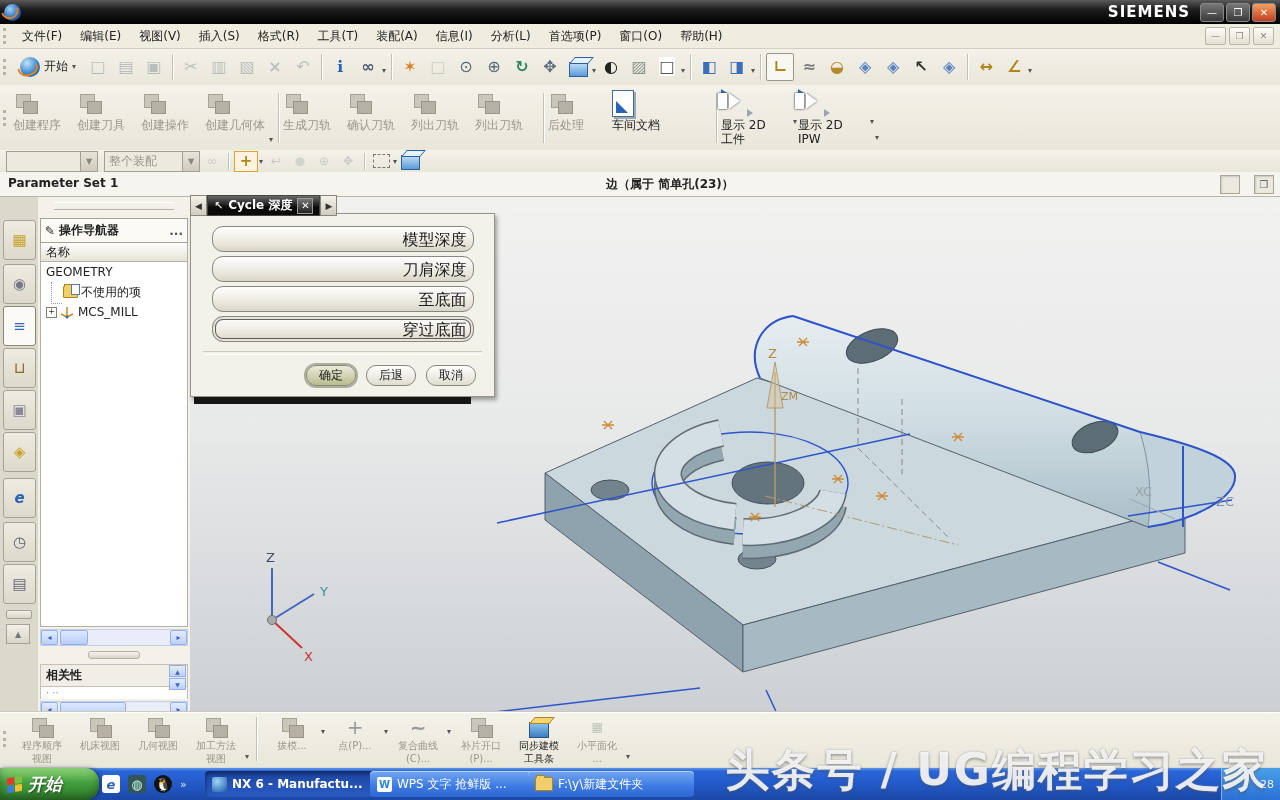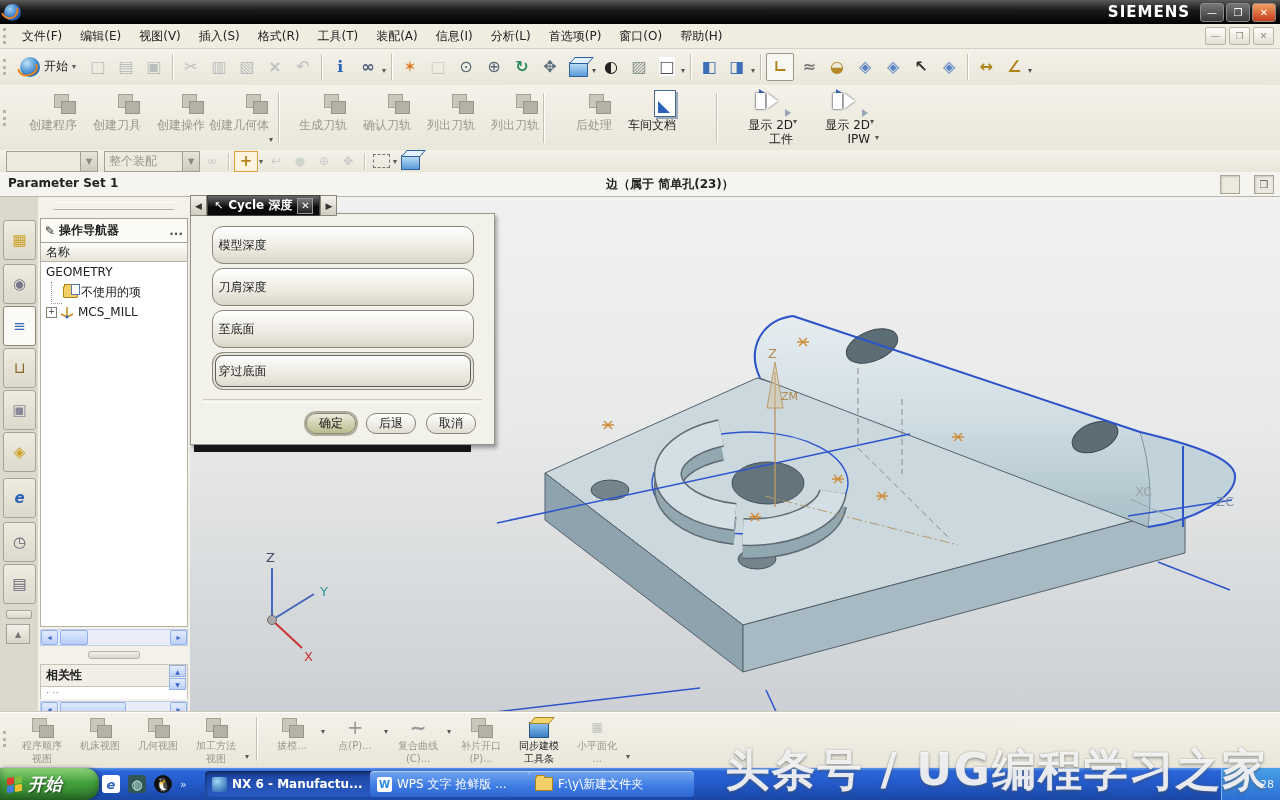--- a/index.html
+++ b/index.html
@@ -67,21 +67,21 @@
   .g-drag::before{content:"✥";color:#889;}
   .g-grid::before{content:"▦";color:#8a948c;}
   .g-plus::before{content:"+";font-size:20px;color:#999;}
   .g-curve::before{content:"~";font-size:20px;color:#999;font-weight:bold;}
   .cube3d{width:17px;height:13px;background:linear-gradient(#bfe0f7,#5b9bd9);border:1px solid #2f5f98;position:relative;margin-top:5px;}
   .cube3d::before{content:"";position:absolute;left:-1px;top:-6px;width:17px;height:5px;background:#e4f2fc;border:1px solid #2f5f98;transform:skewX(-40deg);transform-origin:bottom left;}
   .boxed{border:1px solid #9a9789;background:#f8f7f1;}
   .snapbox{border:1px solid #e0a23c;background:#fdf3df;}
   .marquee{width:15px;height:12px;border:1px dashed #777;}
   
-  .bigbtn{width:64px;height:62px;display:flex;flex-direction:column;align-items:flex-end;padding-top:3px;flex:0 0 auto;}
+  .bigbtn{width:64px;height:62px;display:flex;flex-direction:column;align-items:flex-start;padding-top:3px;flex:0 0 auto;}
   .bigbtn .bicon{height:30px;display:flex;align-items:center;justify-content:center;}
   .blabel{font-size:12px;line-height:14px;text-align:center;color:#222;}
   .disabled .blabel{color:#9a978a;}
   .blkicon{width:26px;height:22px;position:relative;}
   .blkicon::before{content:"";position:absolute;left:3px;top:2px;width:13px;height:12px;background:#c9c6ba;border:1px solid #a5a296;}
   .blkicon::after{content:"";position:absolute;left:10px;top:9px;width:13px;height:11px;background:#b5b2a5;border:1px solid #98958a;}
   .docicon{width:20px;height:25px;background:#fff;border:1px solid #4a6a8a;position:relative;box-shadow:2px 2px 0 #9ab;}
   .docicon::before{content:"";position:absolute;left:3px;bottom:3px;border-left:6px solid #2a62b8;border-right:6px solid transparent;border-top:6px solid transparent;border-bottom:6px solid #2a62b8;}
   .funnelwrap{position:relative;width:34px;height:28px;}
   .funnel{position:absolute;left:8px;top:4px;width:0;height:0;border-left:11px solid #fdfdfd;border-top:8px solid transparent;border-bottom:8px solid transparent;filter:drop-shadow(0 0 1px #556);}
@@ -134,21 +134,21 @@
 
   
   .dialog{position:absolute;left:190px;top:0;width:285px;z-index:10;}
   .dlg-titlebar{display:flex;align-items:center;height:19px;}
   .dlg-nav{width:15px;height:19px;background:linear-gradient(#f4f2ea,#cfccbf);border:1px solid #8a8778;display:flex;align-items:center;justify-content:center;font-size:9px;color:#333;flex:0 0 auto;}
   .dlg-black{display:flex;align-items:center;gap:5px;height:19px;background:linear-gradient(#6a6a6a,#0a0a0a 60%);color:#fff;padding:0 6px;border:1px solid #444;}
   .dlg-title{font-weight:bold;white-space:nowrap;}
   .dlg-x{width:14px;height:14px;border:1px solid #999;background:linear-gradient(#777,#222);display:flex;align-items:center;justify-content:center;font-size:10px;font-weight:bold;color:#fff;}
   .dlg-cursor{font-size:11px;}
   .dlg-body{width:283px;background:#f2f1ea;border:1px solid #97948a;box-shadow:2px 3px 4px rgba(0,0,0,.35);padding:12px 10px 10px;margin-top:-2px;}
-  .opt-btn{display:block;width:262px;height:38px;margin:0 auto 4px;border-radius:11px;border:1px solid #8a887c;background:linear-gradient(#ffffff,#e8e5da 70%,#d8d5c8);font-size:12px;color:#1a1a1a;text-align:left;line-height:21px;box-shadow:inset 0 1px 0 #fff;}
+  .opt-btn{display:block;width:262px;height:26px;margin:0 auto 4px;border-radius:11px;border:1px solid #8a887c;background:linear-gradient(#ffffff,#e8e5da 70%,#d8d5c8);font-size:16px;color:#1a1a1a;text-align:right;line-height:21px;box-shadow:inset 0 1px 0 #fff;}
   .opt-btn.focused{box-shadow:inset 0 0 0 2px #e8e5da, inset 0 0 0 3px rgba(60,60,60,.8);}
   .dlg-sep{height:2px;border-top:1px solid #cdcabd;border-bottom:1px solid #fff;margin:9px 2px 10px;}
   .dlg-footer{display:flex;justify-content:flex-end;gap:10px;padding-right:8px;}
   .btn{min-width:50px;height:21px;border-radius:10px;border:1px solid #8a887c;background:linear-gradient(#ffffff,#e0ddd0);font-size:12px;color:#1a1a1a;text-align:center;line-height:19px;padding:0 8px;}
   .btn.ok{background:linear-gradient(#eceadc,#b9bd8e);box-shadow:0 0 0 2px rgba(90,95,60,.45);}
   .dlg-shadow{height:7px;background:#161616;margin:0 4px;}
 
   
   .btoolbar{position:absolute;top:712px;left:0;right:0;height:54px;background:linear-gradient(#f4f2e9,#e9e6da);border-top:1px solid #fff;box-shadow:0 -1px 0 #ccc9bc;display:flex;align-items:flex-start;}
   .bigbtn2{width:58px;height:52px;display:flex;flex-direction:column;align-items:center;padding-top:2px;flex:0 0 auto;}

